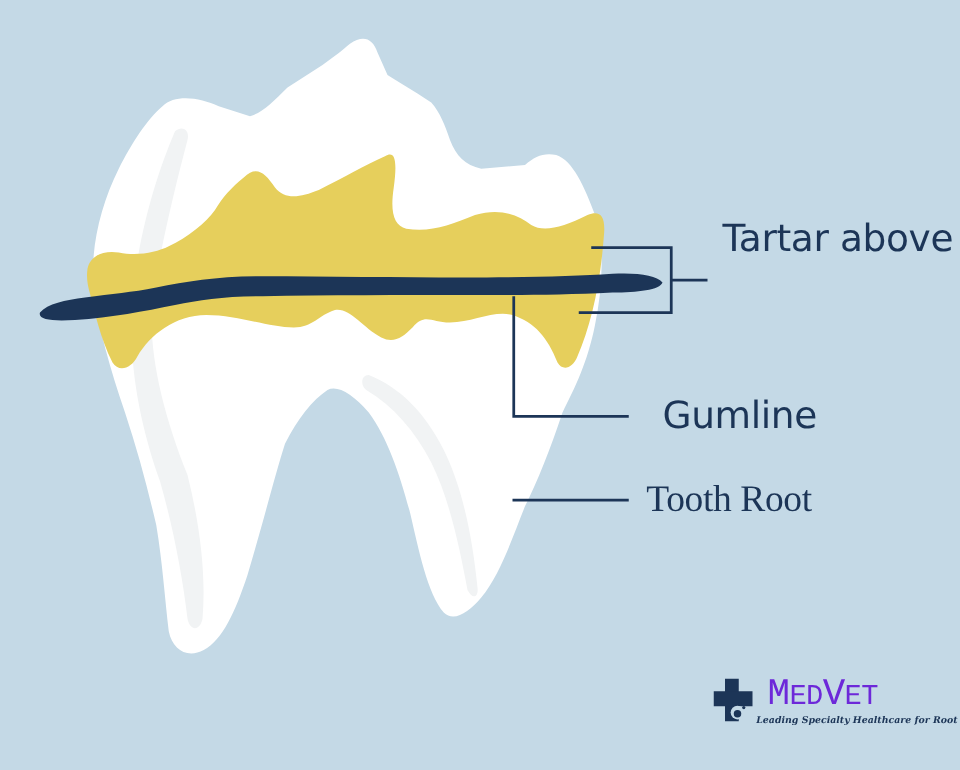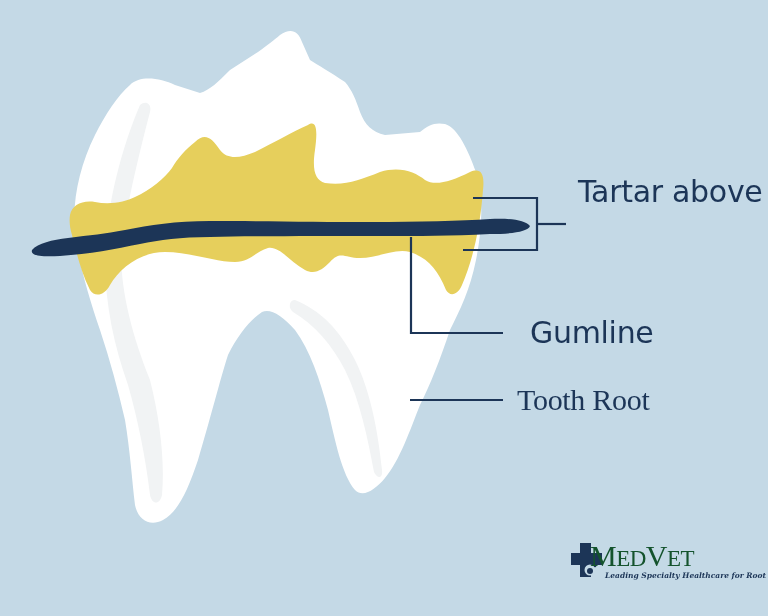--- a/index.html
+++ b/index.html
@@ -22,24 +22,24 @@
     }
     #label-tartar { left: 578px; top: 177px; }
     #label-tartar span { display: block; }
     #label-gumline { left: 517px; top: 318px; margin-left: 13px; }
     #label-root { left: 517px; top: 385px; font-family: Liberation Serif, serif; }
     #logo {
       position: absolute; left: 572px; top: 543px;
       width: 180px; height: 40px;
     }
     #logo-word {
-      position: absolute; left: 18px; top: -4px;
-      font-family: Liberation Serif, serif;
+      position: absolute; left: 42px; top: -4px;
+      font-family: Liberation Mono, monospace;
       font-size: 30px;
-      color: #14532d;
+      color: #6d28d9;
       letter-spacing: -0.5px;
       line-height: 34px;
     }
     #logo-word .small { font-size: 23px; }
     #logo-tagline {
       position: absolute; left: 33px; top: 28px;
       font-family: "DejaVu Serif", serif;
       font-style: italic; font-weight: bold;
       font-size: 7.5px;
       color: #1c3557;

